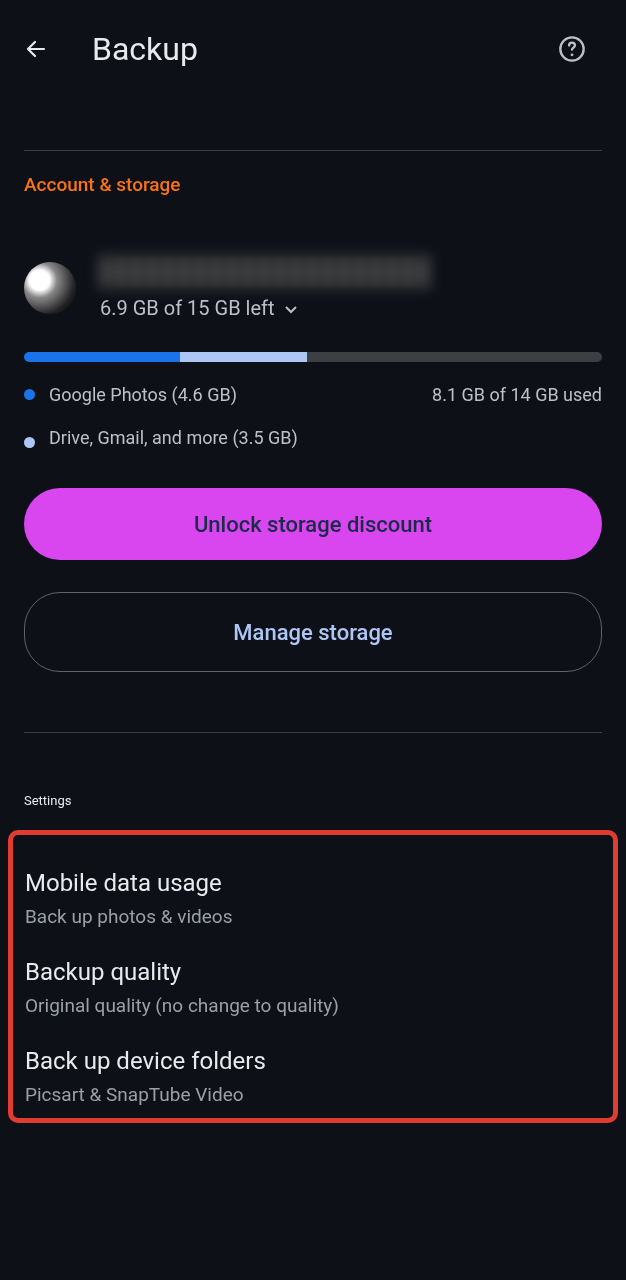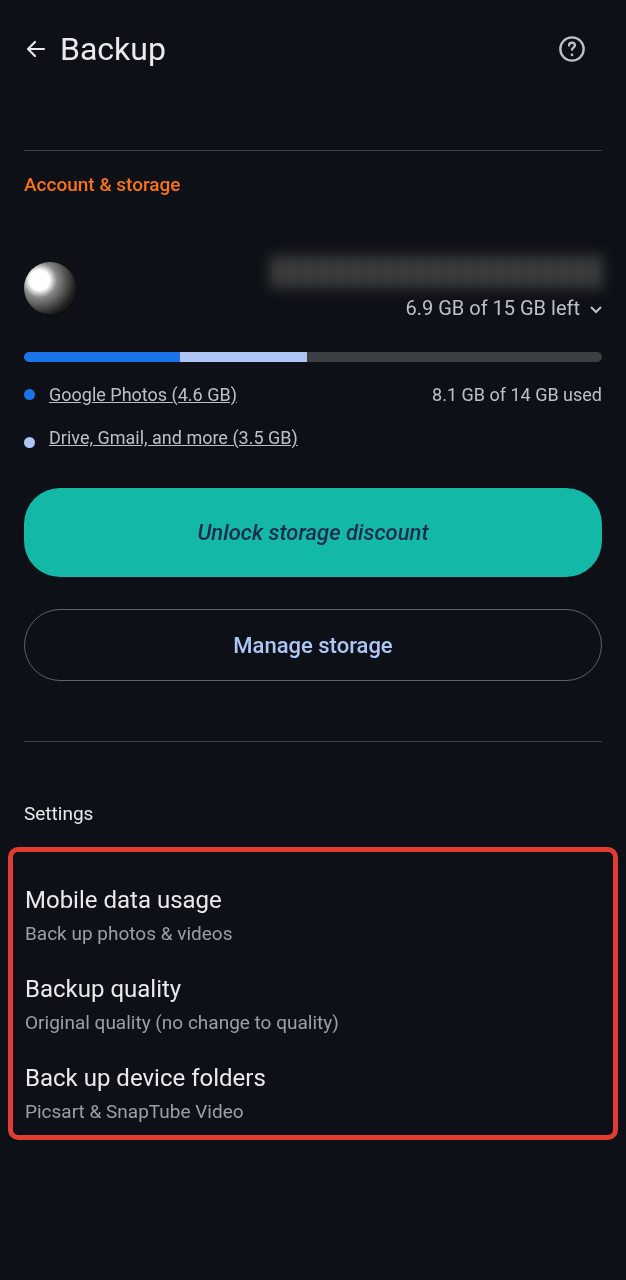--- a/index.html
+++ b/index.html
@@ -12,21 +12,21 @@
       width: 626px;
       height: 1280px;
       background-color: #0d1117;
       color: #e8eaed;
       overflow: hidden;
     }
     .header {
       display: flex;
       align-items: center;
       padding: 30px 40px 20px 24px;
-      gap: 12px;
+      gap: 44px;
     }
     .back-arrow {
       width: 24px;
       height: 24px;
       display: flex;
       align-items: center;
       justify-content: center;
       cursor: pointer;
     }
     .page-title {
@@ -68,21 +68,20 @@
       height: 52px;
       border-radius: 50%;
       background: radial-gradient(circle at 30% 35%, #fff 0%, #fff 20%, #888 35%, #222 70%, #000 100%);
       flex-shrink: 0;
     }
     .account-info {
       flex: 1;
       display: flex;
       flex-direction: column;
       gap: 6px;
-      align-items: flex-end;
     }
     .account-email {
       font-size: 22px;
       color: #5f6368;
       filter: blur(7px);
       background: repeating-linear-gradient(90deg, #555 0px, #555 8px, #222 8px, #222 16px);
       height: 32px;
       width: 330px;
     }
     .storage-left-row {
@@ -133,69 +132,67 @@
     .dot {
       width: 11px;
       height: 11px;
       border-radius: 50%;
     }
     .dot-photos { background-color: #1a73e8; }
     .dot-drive { background-color: #aec6f6; }
     .legend-text {
       font-size: 18px;
       color: #bdc1c6;
-      text-decoration: underline;
     }
     .used-text {
       font-size: 18px;
       color: #bdc1c6;
     }
     .legend-line2 {
       display: flex;
       align-items: flex-end;
       gap: 14px;
       margin-top: 22px;
     }
     .button-container {
       padding: 40px 24px 0 24px;
       display: flex;
       flex-direction: column;
       gap: 32px;
     }
     .btn-primary {
       width: 100%;
-      height: 89px;
+      height: 72px;
       border-radius: 36px;
-      background-color: #14b8a6;
+      background-color: #d946ef;
       color: #1b2c4a;
       font-size: 22px;
       font-weight: 500;
       border: none;
       cursor: pointer;
-      font-style: italic;
     }
     .btn-outline {
       width: 100%;
-      height: 72px;
+      height: 80px;
       border-radius: 36px;
       background-color: transparent;
       color: #aec6f6;
       font-size: 22px;
       font-weight: 500;
       border: 1px solid #5f6368;
       cursor: pointer;
     }
     .divider2 {
       border: none;
       border-top: 1px solid #3c4043;
       margin: 60px 24px 0 24px;
     }
     .settings-header {
       padding: 60px 24px 0 24px;
-      font-size: 19px;
+      font-size: 13px;
       font-weight: 400;
       color: #e8eaed;
     }
     .settings-box {
       margin: 22px 8px 8px 8px;
       border: 5px solid #e03c31;
       border-radius: 10px;
       padding: 4px 12px 12px 12px;
     }
     .settings-item {

